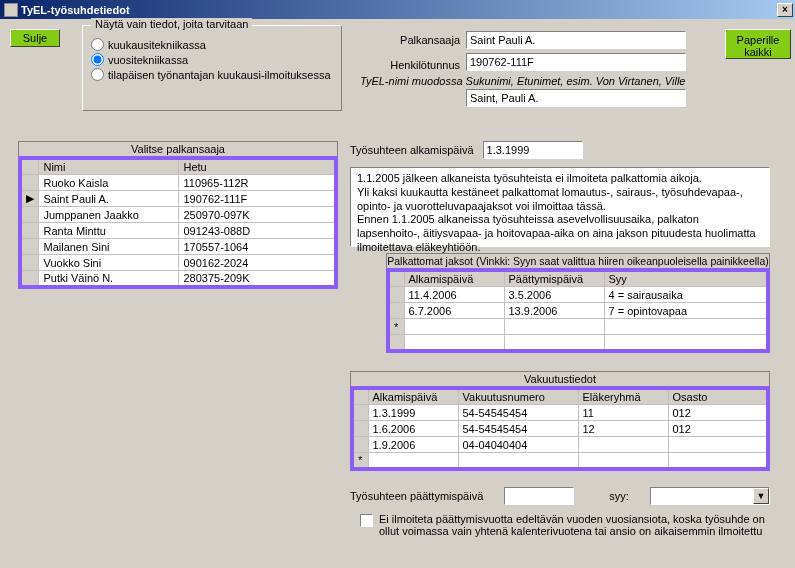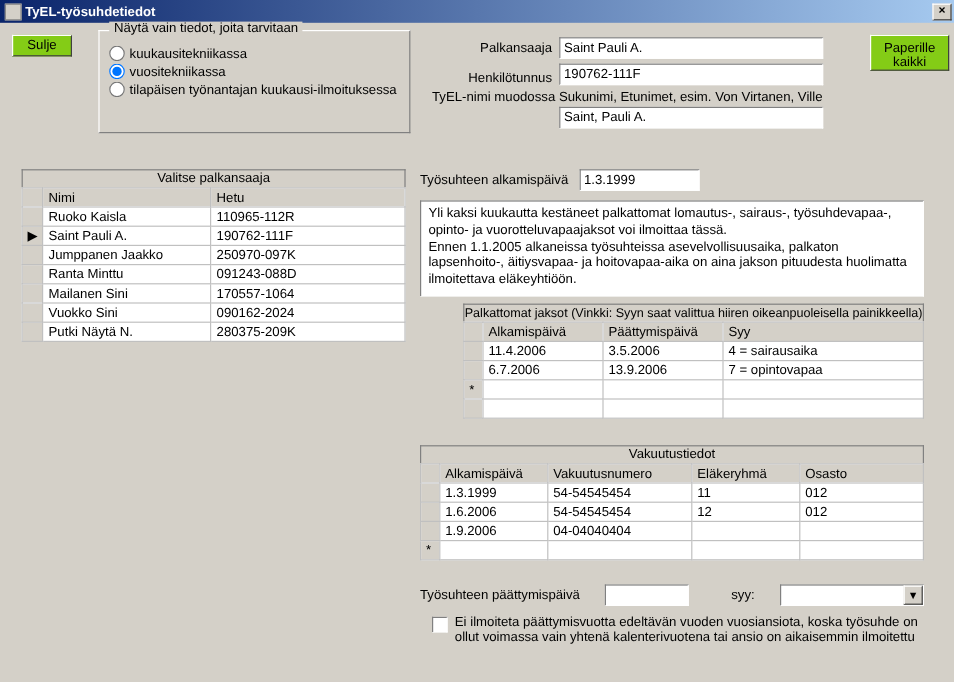--- a/index.html
+++ b/index.html
@@ -60,21 +60,21 @@
   }
   .radio-row { display:flex; align-items:center; gap:4px; margin:2px 0; }
   .radio-row input { margin:0; }
   .textinput {
     background:#fff; border:1px solid #808080;
     border-right-color:#fff; border-bottom-color:#fff;
     padding:1px 3px; font-size:11px; height:18px;
   }
   label.fld { text-align:right; display:inline-block; }
   .grid {
-    background:#fff; border:1px solid #8b5cf6;
+    background:#fff; border:4px solid #8b5cf6;
     font-size:11px; border-collapse:collapse;
   }
   .grid th, .grid td {
     border:1px solid #c0c0c0;
     padding:1px 4px; text-align:left; background:#fff;
     height:16px; overflow:hidden;
   }
   .grid th { background:#d4d0c8; font-weight:normal; }
   .grid-title { background:#d4d0c8; text-align:center; border:1px solid #808080; border-bottom:none; font-size:11px; padding:1px 0;}
   .rowhdr { width:16px; background:#d4d0c8 !important; text-align:center; padding:0; }
@@ -132,21 +132,21 @@
 
   <div class="section" style="left:360px; top:12px; width:340px;">
     <div style="display:flex; align-items:center; margin-bottom:4px;">
       <label class="fld" style="width:100px;">Palkansaaja</label>
       <input class="textinput" style="width: 220px; margin-left: 6px;" value="Saint Pauli A.">
     </div>
     <div style="display:flex; align-items:flex-end; margin-bottom:4px;">
       <label class="fld" style="width:100px;">Henkilötunnus</label>
       <input class="textinput" style="width: 220px; margin-left: 6px;" value="190762-111F">
     </div>
-    <div style="margin-bottom:2px;">
+    <div style="margin-bottom:2px;font-style:italic;">
       <span>TyEL-nimi muodossa Sukunimi, Etunimet, esim. Von Virtanen, Ville</span>
     </div>
     <div>
       <input class="textinput" style="width: 220px; margin-left: 106px;" value="Saint, Pauli A.">
     </div>
   </div>
 
   <div class="section" style="right:4px; top:6px; width:66px;">
     <div class="btn btn-small" style="height:30px; margin-top:4px;">Paperille kaikki</div>
   </div>
@@ -187,33 +187,34 @@
             <td>Mailanen Sini</td>
             <td>170557-1064</td>
           </tr>
           <tr>
             <td class="rowhdr"></td>
             <td>Vuokko Sini</td>
             <td>090162-2024</td>
           </tr>
           <tr>
             <td class="rowhdr"></td>
-            <td>Putki Näytä N.</td>
+            <td>Putki Väinö N.</td>
             <td>280375-209K</td>
           </tr>
         </tbody>
     </table>
   </div>
 
   <div class="section" style="left:350px; top:122px;">
     <label>Työsuhteen alkamispäivä</label>
     <input class="textinput" style="width: 100px; margin-left: 6px;" value="1.3.1999">
   </div>
 
   <div class="section infobox" style="left:350px; top:148px; width:420px; height:80px;">
+    <div>1.1.2005 jälkeen alkaneista työsuhteista ei ilmoiteta palkattomia aikoja.</div>
     <div>Yli kaksi kuukautta kestäneet palkattomat lomautus-, sairaus-, työsuhdevapaa-, opinto- ja vuorotteluvapaajaksot voi ilmoittaa tässä.</div>
     <div>Ennen 1.1.2005 alkaneissa työsuhteissa asevelvollisuusaika, palkaton lapsenhoito-, äitiysvapaa- ja hoitovapaa-aika on aina jakson pituudesta huolimatta ilmoitettava eläkeyhtiöön.</div>
   </div>
 
   <div class="section" style="left:350px; top:234px; width:420px;padding-left:36px;">
     <div class="grid-title" style="font-size:10.5px;">Palkattomat jaksot (Vinkki: Syyn saat valittua hiiren oikeanpuoleisella painikkeella)</div>
     <table class="grid" style="width:100%;">
       <thead>
         <tr>
           <th class="rowhdr"></th>

